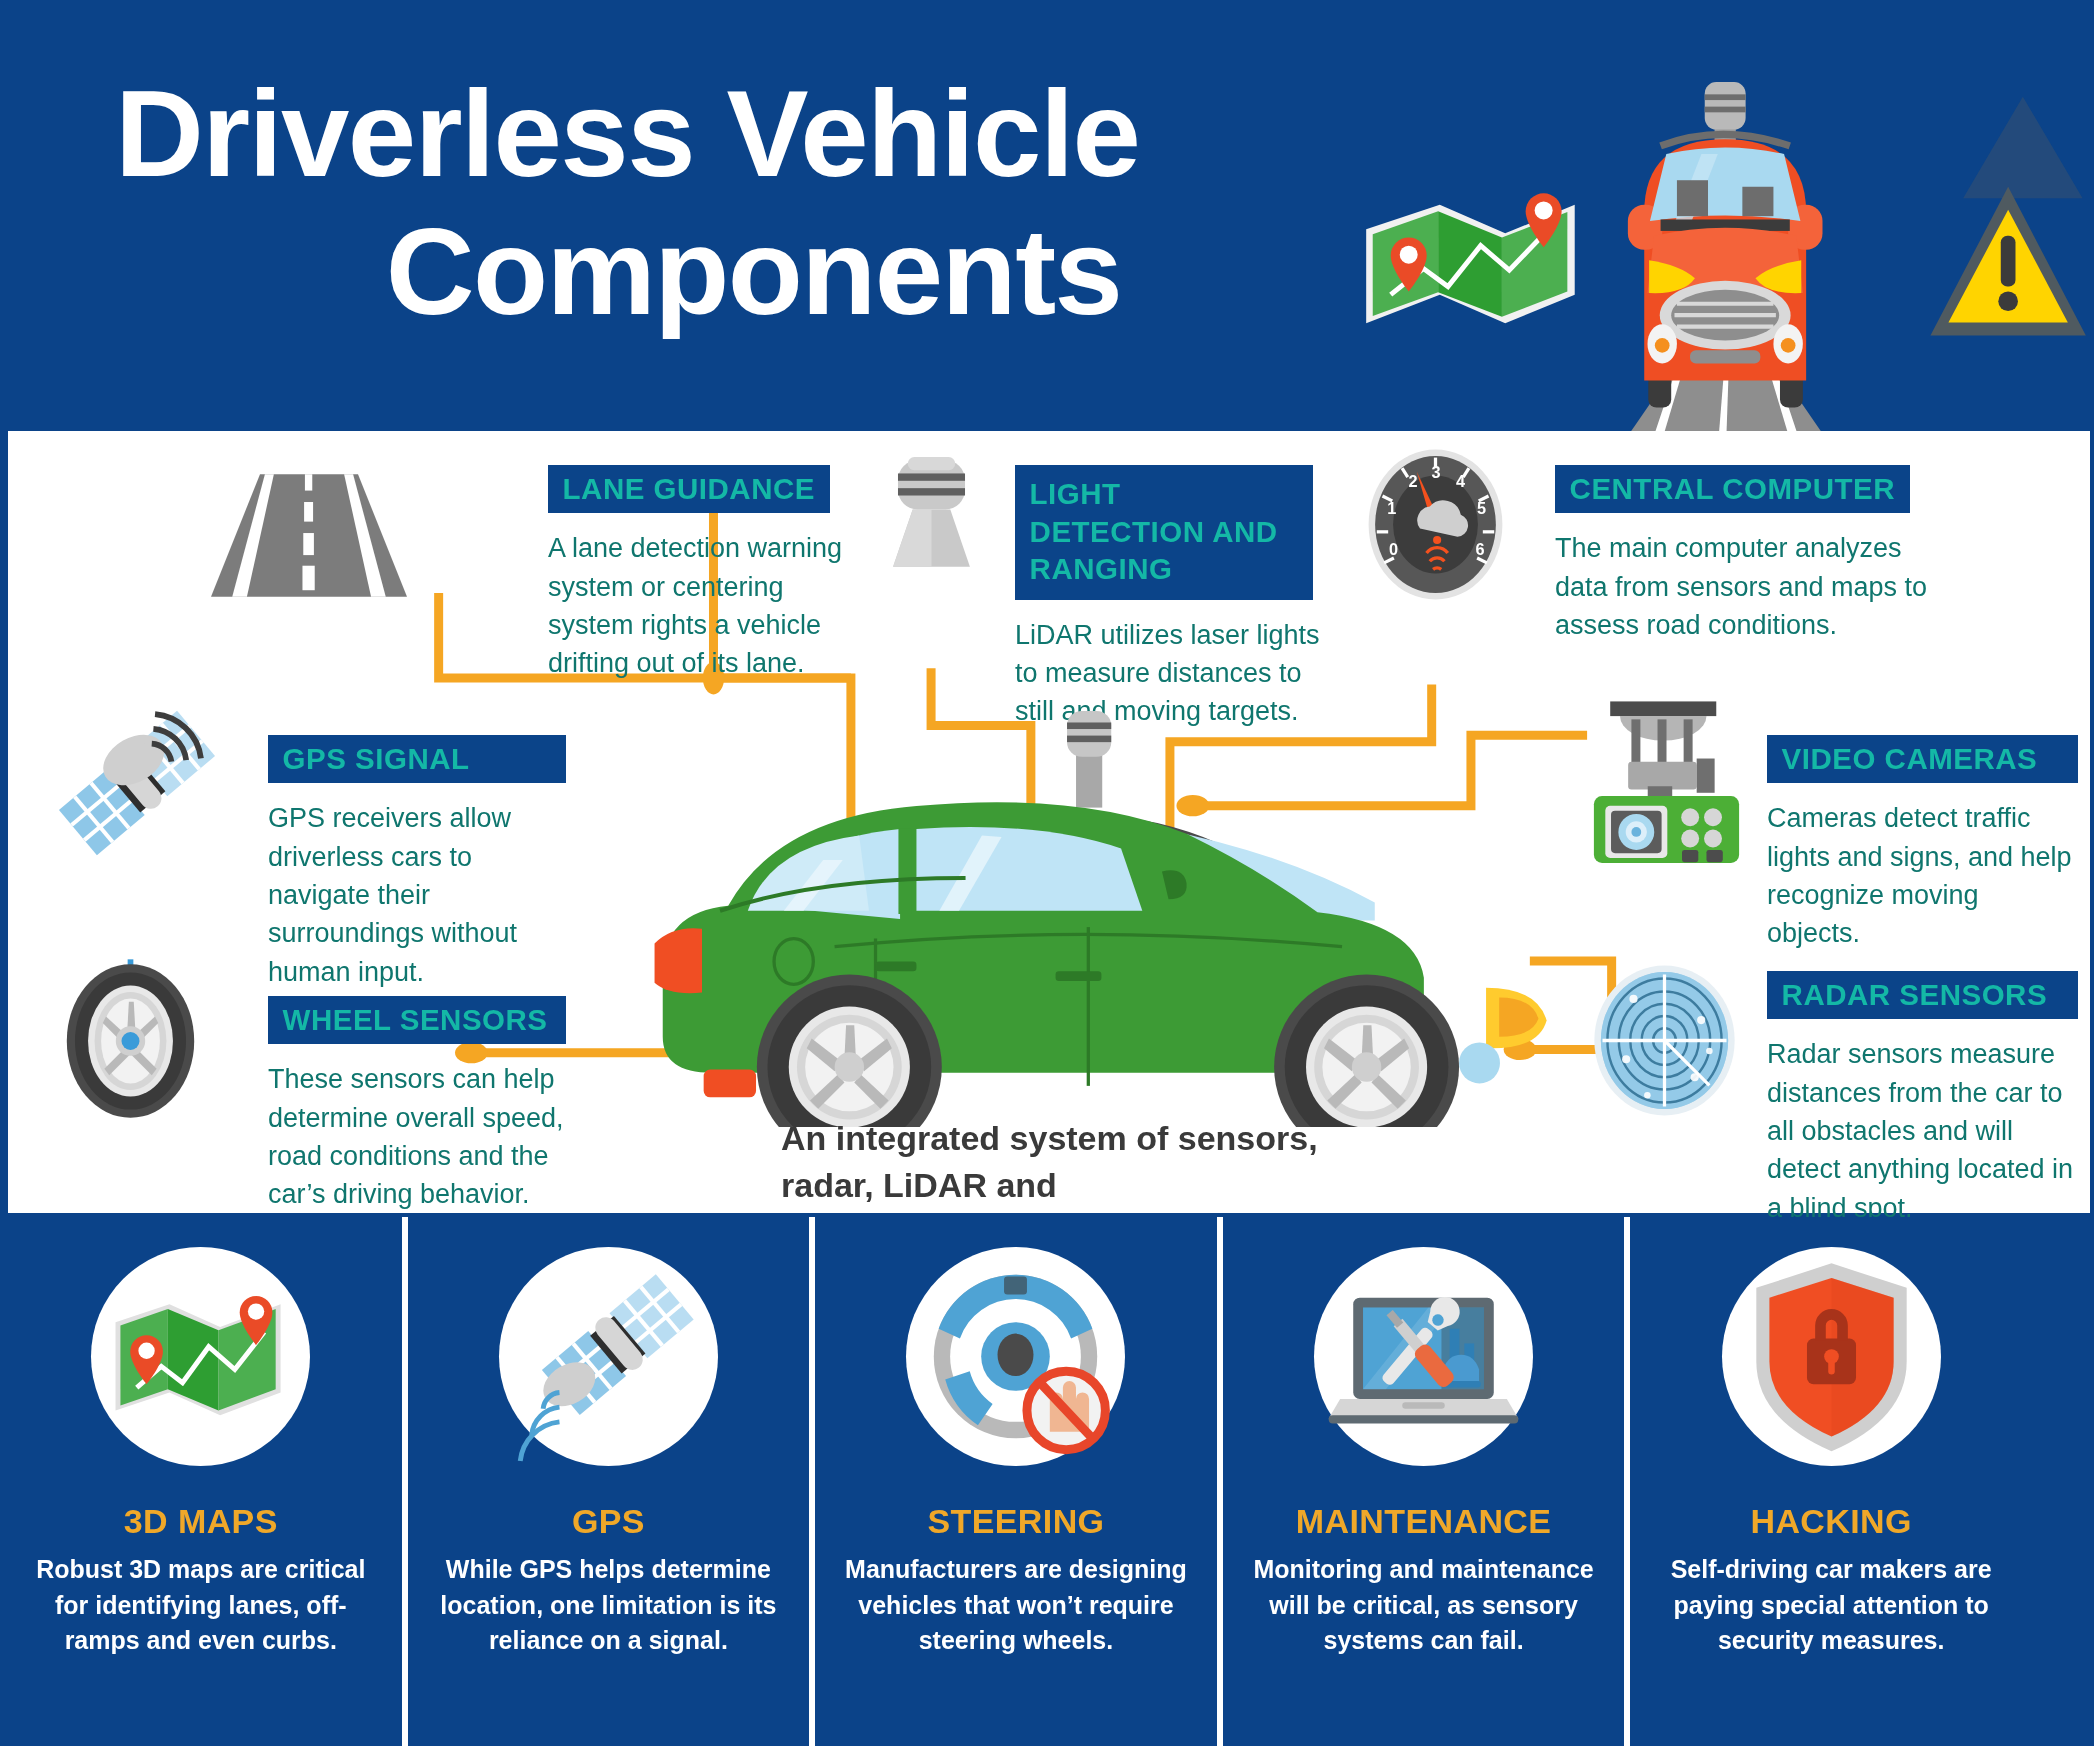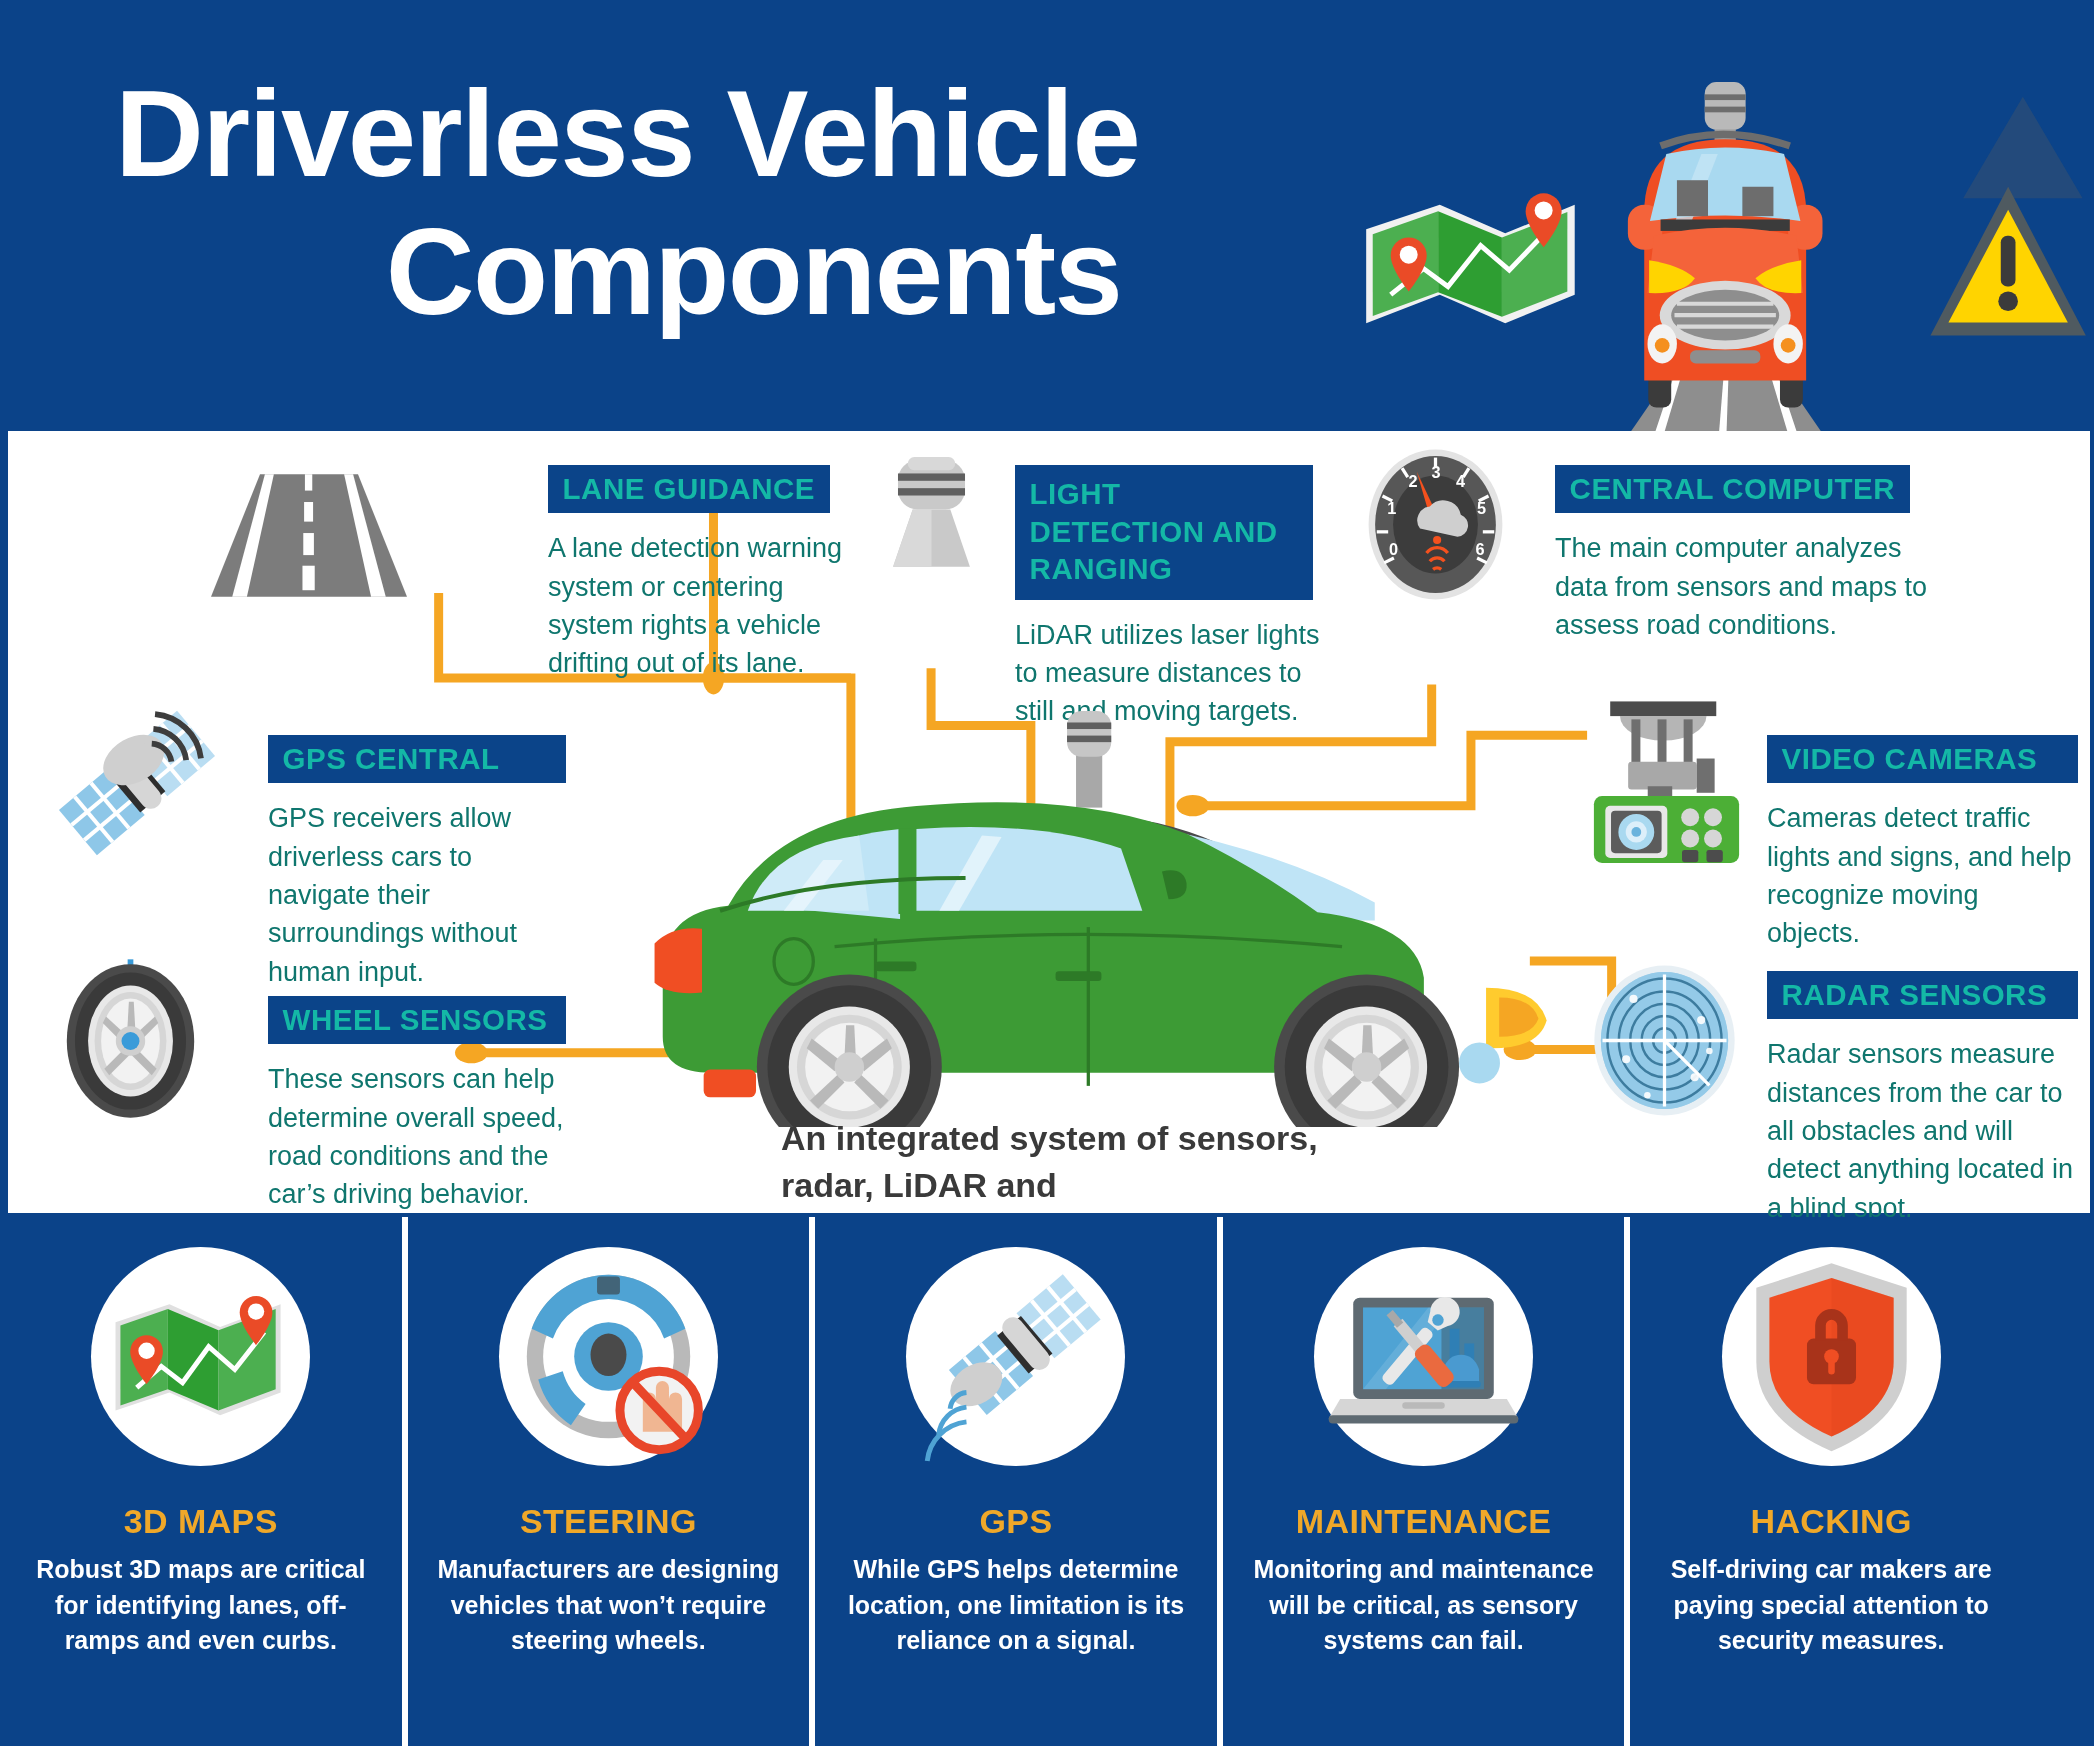--- a/index.html
+++ b/index.html
@@ -275,21 +275,21 @@
     </g>
     <ellipse cx="96" cy="72" rx="40" ry="27" transform="rotate(-30 96 72)" fill="#cfcfcf"></ellipse>
     <rect x="109" y="52" width="5" height="24" fill="#cfcfcf"></rect>
     <g stroke="#3d3d3d" stroke-width="7" fill="none">
       <path d="M118,52 a26,26 0 0,1 24,22"></path>
       <path d="M120,34 a44,44 0 0,1 40,38"></path>
       <path d="M122,16 a62,62 0 0,1 56,54"></path>
     </g>
   </svg>
   <div class="block" style="left:260px;top:304px;width:311px">
-    <span class="badge" style="display:block;width:298px">GPS CENTRAL</span>
+    <span class="badge" style="display:block;width:298px">GPS SIGNAL</span>
     <div class="desc">GPS receivers allow driverless cars to navigate their surroundings without human input.</div>
   </div>
 
   <svg class="icon-box" style="left:1581px;top:270px;width:155px;height:164px" viewBox="0 0 190 200">
     <rect x="26" y="0" width="130" height="18" fill="#4c4c4c"></rect>
     <path d="M38,18 L144,18 a53,30 0 0,1 -106,0 Z" fill="#b5b5b5"></path>
     <rect x="52" y="22" width="11" height="60" fill="#6f6f6f"></rect>
     <rect x="84" y="22" width="11" height="60" fill="#6f6f6f"></rect>
     <rect x="116" y="22" width="11" height="60" fill="#6f6f6f"></rect>
     <rect x="48" y="74" width="84" height="34" rx="4" fill="#a8a8a8"></rect>
@@ -454,42 +454,20 @@
         <polygon points="156,102 226,76 226,174 156,200" fill="#4caf50"></polygon>
         <polyline points="56,172 86,146 112,166 144,122 176,150 212,104" fill="none" stroke="#ffffff" stroke-width="6"></polyline>
         <path d="M48,128 a20,20 0 1,1 40,0 c0,16 -20,40 -20,40 s-20,-24 -20,-40z" fill="#ea4b27"></path>
         <circle cx="68" cy="127" r="10" fill="#ffffff"></circle>
         <path d="M182,80 a20,20 0 1,1 40,0 c0,16 -20,40 -20,40 s-20,-24 -20,-40z" fill="#ea4b27"></path>
         <circle cx="202" cy="79" r="10" fill="#ffffff"></circle>
       </svg>
     </div>
     <div class="card-title">3D MAPS</div>
     <div class="card-text">Robust 3D maps are critical for identifying lanes, off-ramps and even curbs.</div>
-  </div>
-
-  <div class="card">
-    <div class="card-circle">
-      <svg viewBox="0 0 268 268" width="219" height="219">
-        <circle cx="134" cy="134" r="100" fill="#b9b9b9"></circle>
-        <circle cx="134" cy="134" r="80" fill="#ffffff"></circle>
-        <path d="M134,34 a100,100 0 0,1 94,66 l-26,12 a72,72 0 0,0 -136,0 l-26,-12 a100,100 0 0,1 94,-66z" fill="#4fa3d4"></path>
-        <path d="M48,162 a100,100 0 0,0 40,56 l18,-26 a72,72 0 0,1 -28,-40z" fill="#4fa3d4"></path>
-        <path d="M220,162 a100,100 0 0,1 -40,56 l-18,-26 a72,72 0 0,0 28,-40z" fill="#4fa3d4"></path>
-        <circle cx="134" cy="134" r="42" fill="#4fa3d4"></circle>
-        <ellipse cx="134" cy="132" rx="22" ry="26" fill="#4a4a4a"></ellipse>
-        <rect x="120" y="36" width="28" height="22" rx="4" fill="#3a3a3a" opacity="0.6"></rect>
-
-        <circle cx="196" cy="200" r="48" fill="#f2f2f2"></circle>
-        <path d="M176,226 l0,-40 a8,8 0 0,1 16,0 l0,-14 a8,8 0 0,1 16,0 l0,14 a8,8 0 0,1 16,0 l0,40 Z" fill="#f0b692"></path>
-        <circle cx="196" cy="200" r="48" fill="none" stroke="#e8462a" stroke-width="11"></circle>
-        <line x1="164" y1="166" x2="228" y2="234" stroke="#e8462a" stroke-width="11"></line>
-      </svg>
-    </div>
-    <div class="card-title">STEERING</div>
-    <div class="card-text">Manufacturers are designing vehicles that won’t require steering wheels.</div>
   </div>
 
   <div class="card">
     <div class="card-circle">
       <svg viewBox="0 0 268 268" width="219" height="219">
         <g transform="rotate(-40 140 124)">
           <rect x="56" y="88" width="74" height="72" fill="#8ec7e8"></rect>
           <rect x="164" y="88" width="74" height="72" fill="#b9ddf2"></rect>
           <g stroke="#ffffff" stroke-width="5">
             <line x1="56" y1="112" x2="130" y2="112"></line>
@@ -513,20 +491,42 @@
         </g>
       </svg>
     </div>
     <div class="card-title">GPS</div>
     <div class="card-text">While GPS helps determine location, one limitation is its reliance on a signal.</div>
   </div>
 
   <div class="card">
     <div class="card-circle">
       <svg viewBox="0 0 268 268" width="219" height="219">
+        <circle cx="134" cy="134" r="100" fill="#b9b9b9"></circle>
+        <circle cx="134" cy="134" r="80" fill="#ffffff"></circle>
+        <path d="M134,34 a100,100 0 0,1 94,66 l-26,12 a72,72 0 0,0 -136,0 l-26,-12 a100,100 0 0,1 94,-66z" fill="#4fa3d4"></path>
+        <path d="M48,162 a100,100 0 0,0 40,56 l18,-26 a72,72 0 0,1 -28,-40z" fill="#4fa3d4"></path>
+        <path d="M220,162 a100,100 0 0,1 -40,56 l-18,-26 a72,72 0 0,0 28,-40z" fill="#4fa3d4"></path>
+        <circle cx="134" cy="134" r="42" fill="#4fa3d4"></circle>
+        <ellipse cx="134" cy="132" rx="22" ry="26" fill="#4a4a4a"></ellipse>
+        <rect x="120" y="36" width="28" height="22" rx="4" fill="#3a3a3a" opacity="0.6"></rect>
+
+        <circle cx="196" cy="200" r="48" fill="#f2f2f2"></circle>
+        <path d="M176,226 l0,-40 a8,8 0 0,1 16,0 l0,-14 a8,8 0 0,1 16,0 l0,14 a8,8 0 0,1 16,0 l0,40 Z" fill="#f0b692"></path>
+        <circle cx="196" cy="200" r="48" fill="none" stroke="#e8462a" stroke-width="11"></circle>
+        <line x1="164" y1="166" x2="228" y2="234" stroke="#e8462a" stroke-width="11"></line>
+      </svg>
+    </div>
+    <div class="card-title">STEERING</div>
+    <div class="card-text">Manufacturers are designing vehicles that won’t require steering wheels.</div>
+  </div>
+
+  <div class="card">
+    <div class="card-circle">
+      <svg viewBox="0 0 268 268" width="219" height="219">
         <rect x="48" y="62" width="172" height="124" rx="8" fill="#5e6a72"></rect>
         <rect x="60" y="74" width="148" height="100" fill="#4fa3d4"></rect>
         <rect x="156" y="74" width="52" height="100" fill="#3a3a3a" opacity="0.35"></rect>
         <polygon points="60,174 140,74 168,74 88,174" fill="#ffffff" opacity="0.12"></polygon>
 
         <rect x="166" y="100" width="12" height="58" fill="#2f7fb5"></rect>
         <rect x="184" y="118" width="12" height="40" fill="#2f7fb5"></rect>
 
         <path d="M158,150 q6,-18 22,-18 q16,0 22,18 l0,16 l-44,0 Z" fill="#4a9ad0"></path>
         <rect x="156" y="164" width="48" height="8" rx="3" fill="#2f7fb5"></rect>

